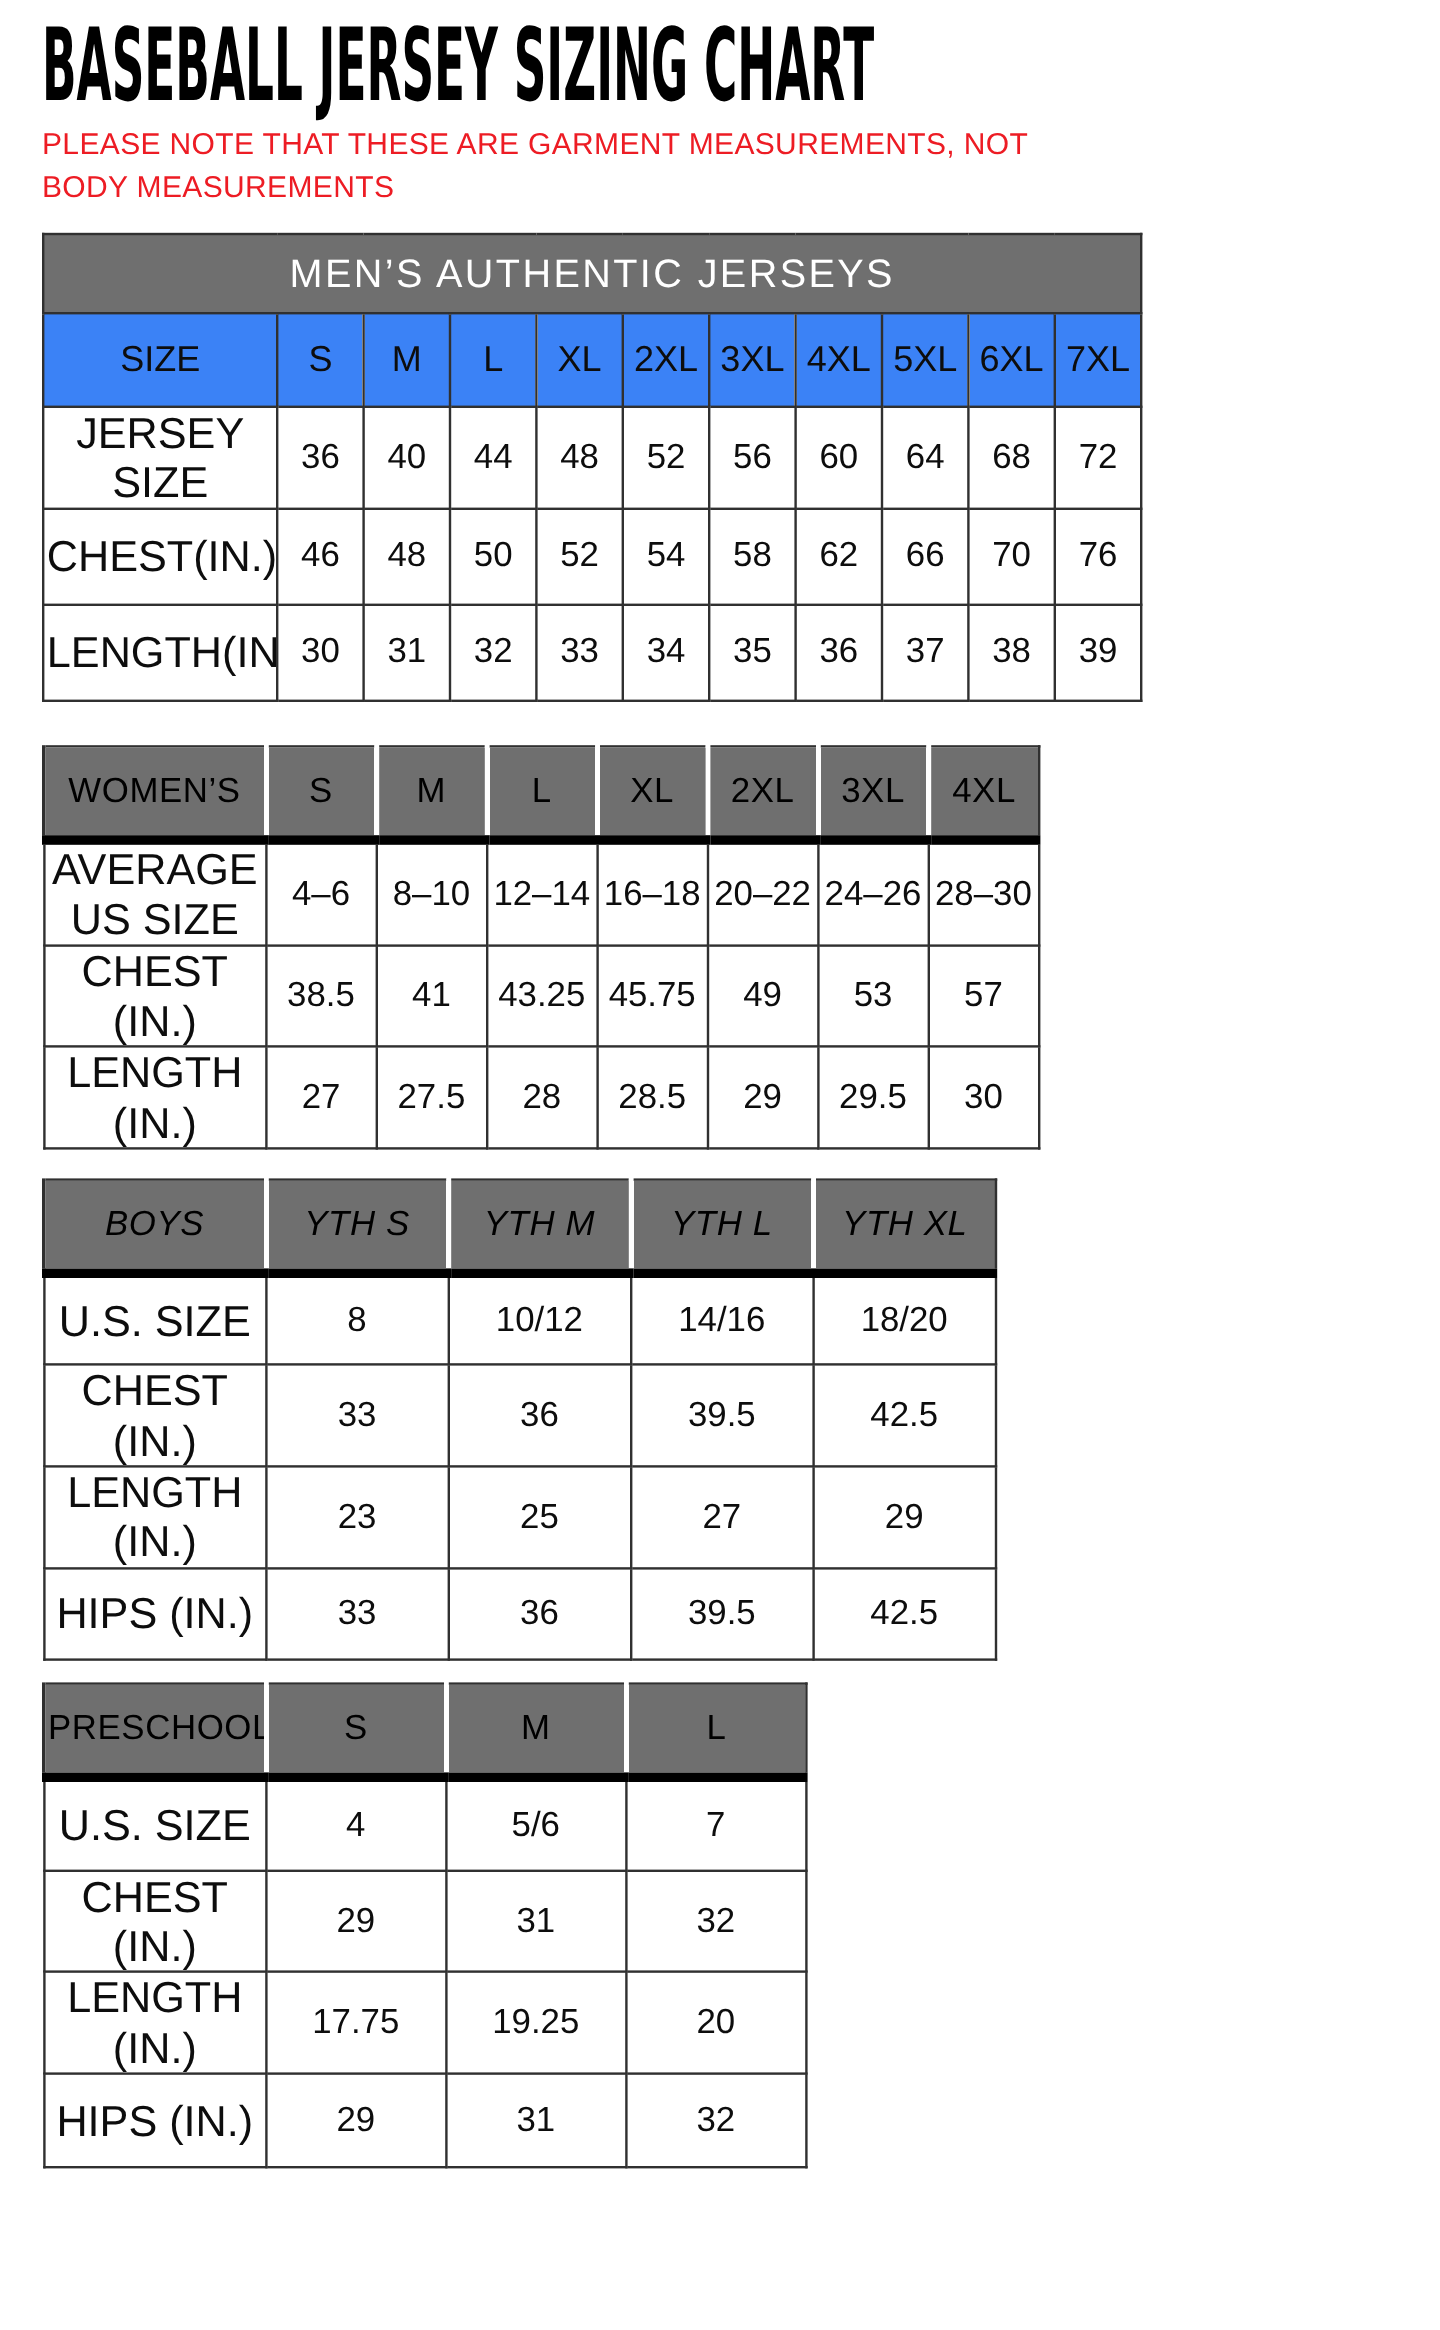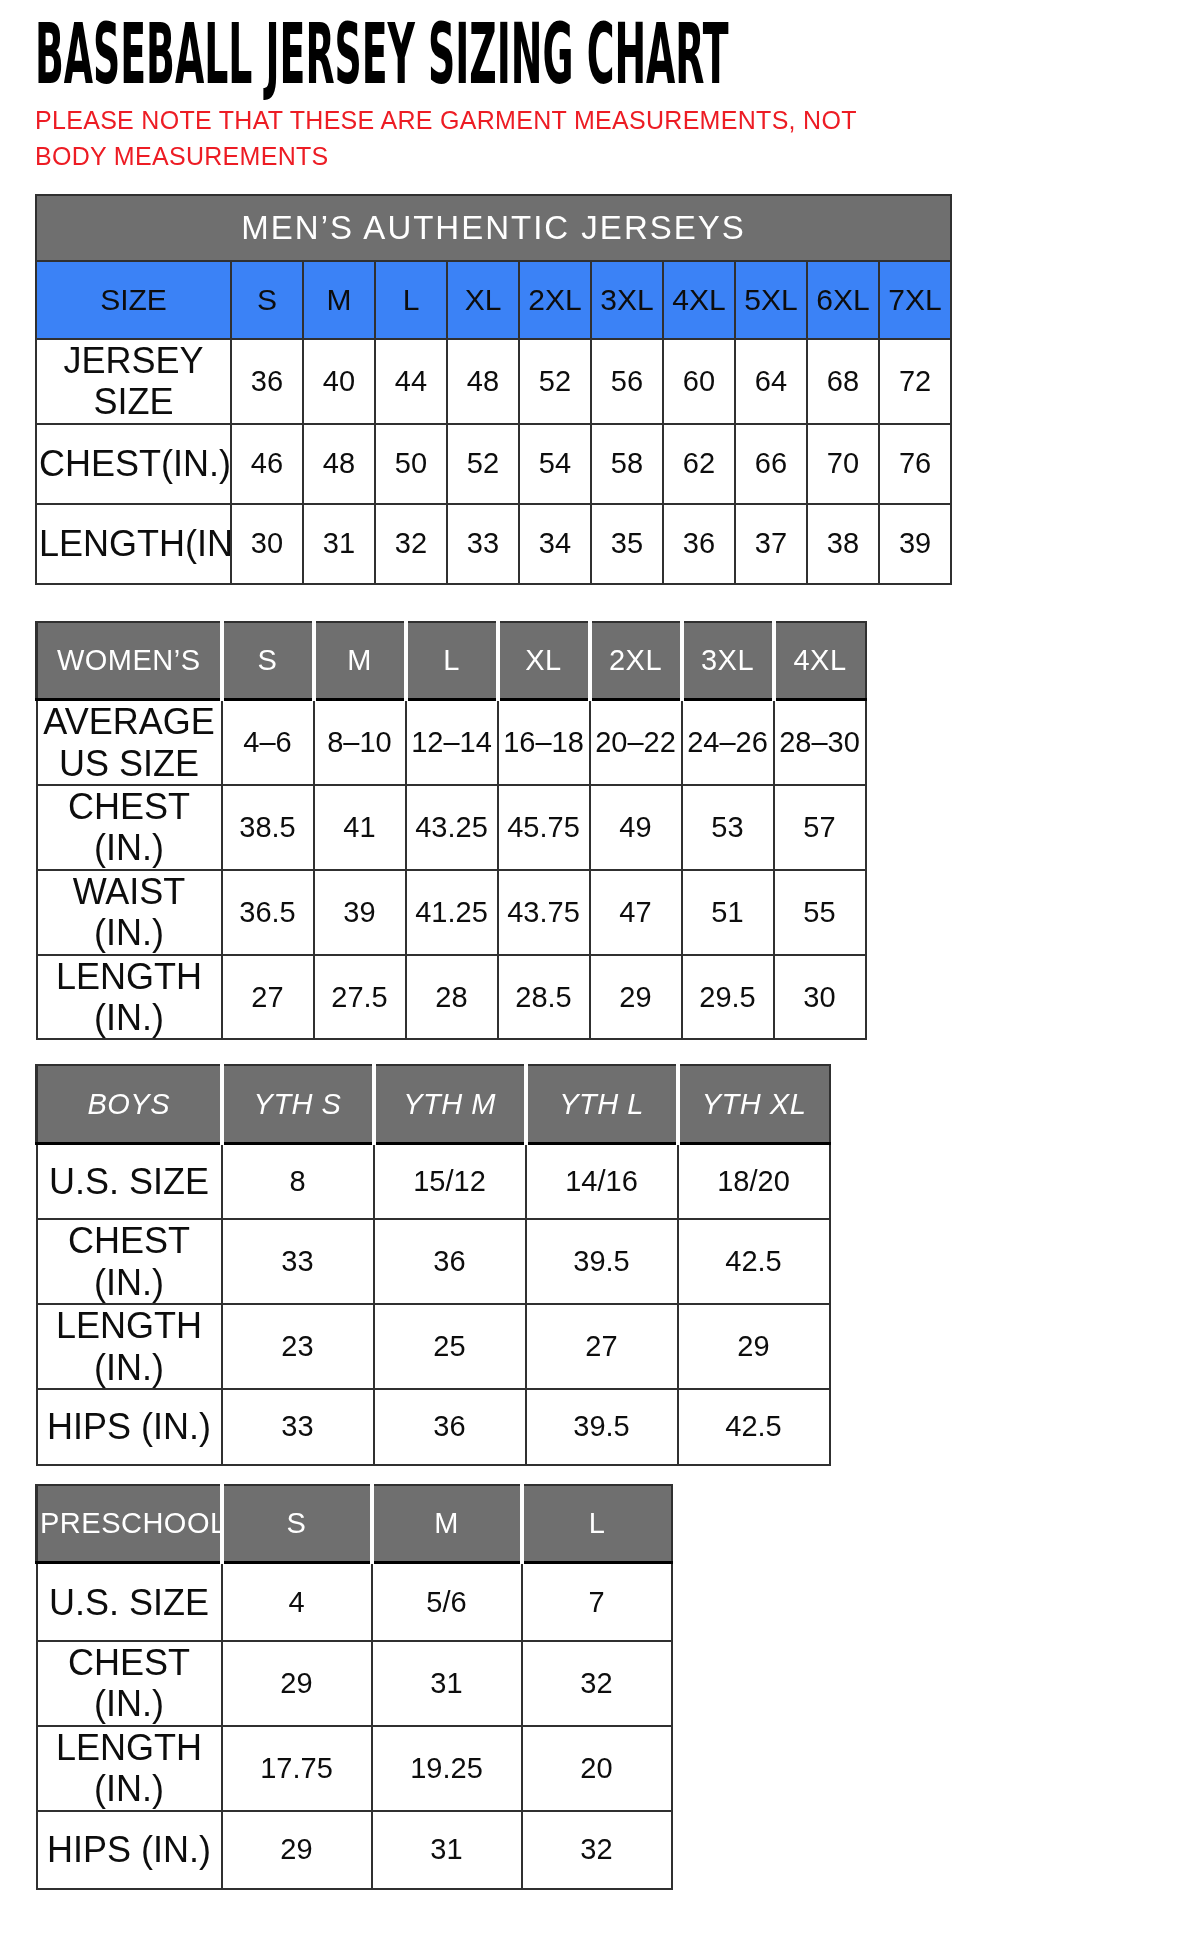--- a/index.html
+++ b/index.html
@@ -50,22 +50,22 @@
   .mens .banner-row{height:66px;}
   .mens .banner-cell{
     background:var(--gray);color:#fff;font-size:33px;letter-spacing:2px;font-weight:normal;
   }
   .mens .header-row{height:78px;}
   .mens .header-row th{background:#3b82f6;color:var(--ink);font-size:30px;}
   .mens .data-row{height:80px;}
 
   
   .gray-head .header-row th{
-    background:var(--gray);color:#ffffff;font-size:29px;letter-spacing:.5px;
-    border-left:4px solid #fff;border-bottom:3px solid #000000;
+    background:var(--gray);color:#000000;font-size:29px;letter-spacing:.5px;
+    border-left:4px solid #fff;border-bottom:8px solid #000000;
   }
   .gray-head .header-row th:first-child{border-left:3px solid var(--border);}
 
   .womens{width:829px;margin-bottom:24px;}
   .womens col.c-label{width:185px;}
   .womens col.c-data{width:92px;}
   .womens .header-row{height:78px;}
   .womens .data-row{height:79px;}
 
   .boys{width:793px;margin-bottom:18px;}
@@ -198,30 +198,20 @@
           <th class="row-label">CHEST (IN.)</th>
           <td class="value-cell">38.5</td>
           <td class="value-cell">41</td>
           <td class="value-cell">43.25</td>
           <td class="value-cell">45.75</td>
           <td class="value-cell">49</td>
           <td class="value-cell">53</td>
           <td class="value-cell">57</td>
         </tr>
         <tr class="data-row">
-          <th class="row-label">WAIST (IN.)</th>
-          <td class="value-cell">36.5</td>
-          <td class="value-cell">39</td>
-          <td class="value-cell">41.25</td>
-          <td class="value-cell">43.75</td>
-          <td class="value-cell">47</td>
-          <td class="value-cell">51</td>
-          <td class="value-cell">55</td>
-        </tr>
-        <tr class="data-row">
           <th class="row-label">LENGTH (IN.)</th>
           <td class="value-cell">27</td>
           <td class="value-cell">27.5</td>
           <td class="value-cell">28</td>
           <td class="value-cell">28.5</td>
           <td class="value-cell">29</td>
           <td class="value-cell">29.5</td>
           <td class="value-cell">30</td>
         </tr>
       </tbody>
@@ -239,21 +229,21 @@
         <tr class="header-row">
           <th class="head-cell">BOYS</th>
           <th class="head-cell">YTH S</th>
           <th class="head-cell">YTH M</th>
           <th class="head-cell">YTH L</th>
           <th class="head-cell">YTH XL</th>
         </tr>
         <tr class="data-row">
           <th class="row-label">U.S. SIZE</th>
           <td class="value-cell">8</td>
-          <td class="value-cell">15/12</td>
+          <td class="value-cell">10/12</td>
           <td class="value-cell">14/16</td>
           <td class="value-cell">18/20</td>
         </tr>
         <tr class="data-row">
           <th class="row-label">CHEST (IN.)</th>
           <td class="value-cell">33</td>
           <td class="value-cell">36</td>
           <td class="value-cell">39.5</td>
           <td class="value-cell">42.5</td>
         </tr>

